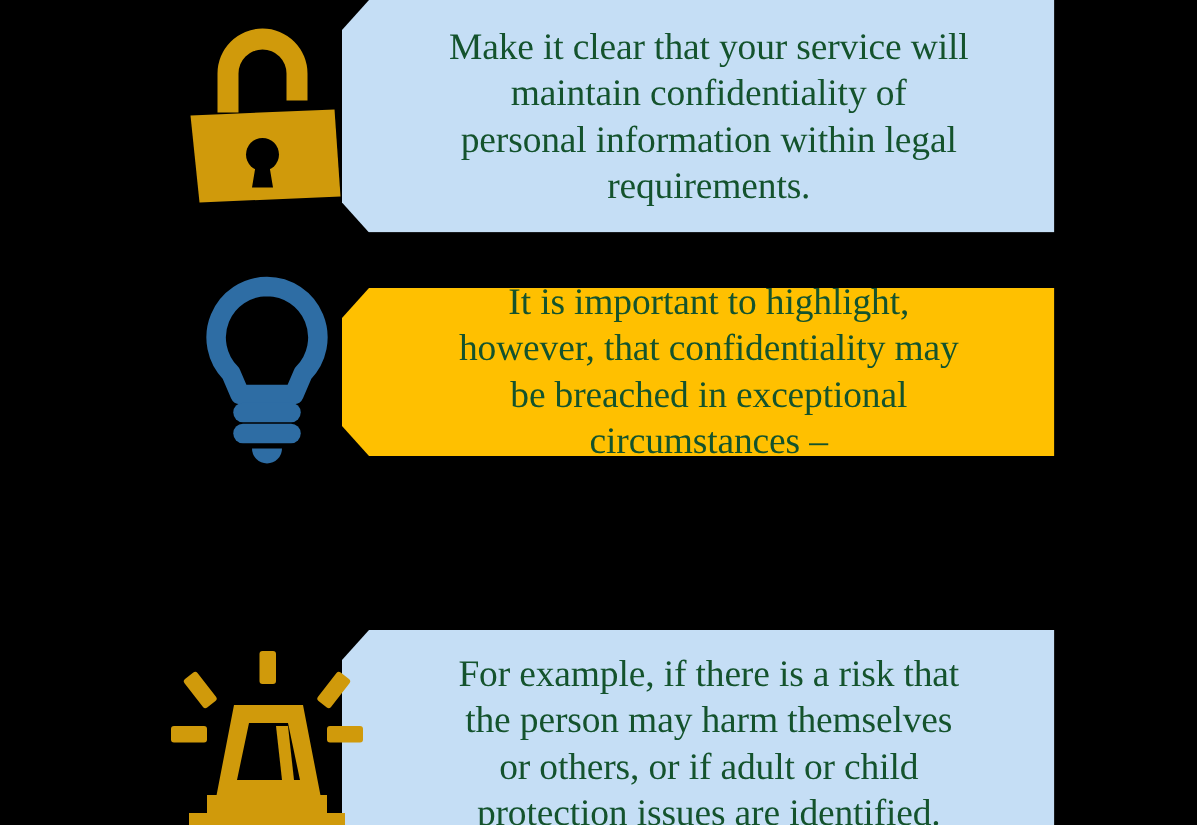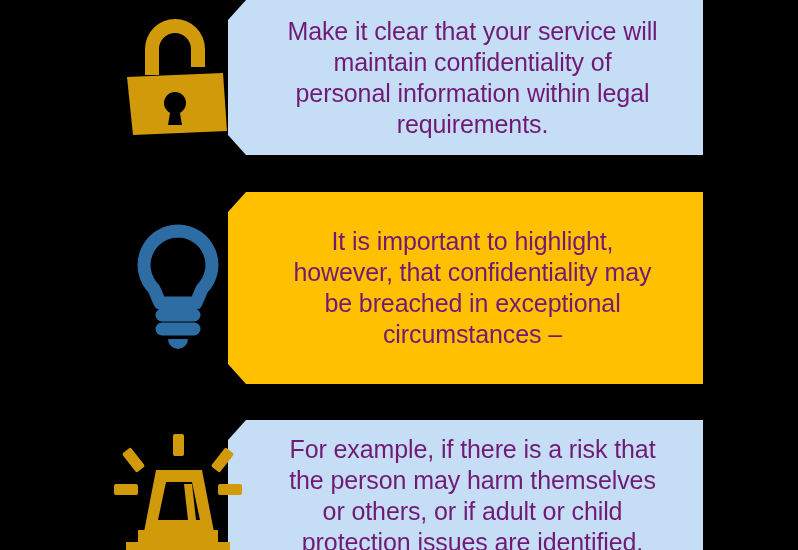--- a/index.html
+++ b/index.html
@@ -19,21 +19,21 @@
     height: 550px;
     background: #000000;
   }
 
   .row {
     position: absolute;
     left: 0;
     width: 798px;
   }
   .row-1 { top: 0px;   height: 155px; }
-  .row-2 { top: 192px; height: 192px; }
+  .row-2 { top: 192px; height: 112px; }
   .row-3 { top: 384px; height: 152px; margin-top: 36px; }
 
   
   .icon-wrap {
     position: absolute;
     left: 108px;
     top: 0;
     width: 140px;
     height: 100%;
     display: flex;
@@ -56,22 +56,22 @@
     box-sizing: border-box;
     padding: 4px 14px 4px 28px;
     -webkit-clip-path: polygon(18px 0, 100% 0, 100% 100%, 18px 100%, 0 calc(100% - 20px), 0 20px);
     clip-path: polygon(18px 0, 100% 0, 100% 100%, 18px 100%, 0 calc(100% - 20px), 0 20px);
     z-index: 1;
   }
   .banner-blue   { background: #C5DEF5; }
   .banner-yellow { background: #FFC000; }
 
   .banner-text {
-    color: #701a75;
-    font-family: Liberation Sans, sans-serif;
+    color: #14532d;
+    font-family: Liberation Serif, serif;
     font-size: 25px;
     line-height: 1.24;
     text-align: center;
     letter-spacing: -0.1px;
     white-space: pre-line;
     margin: 0;
   }
 </style>
 </head>
 <body>

